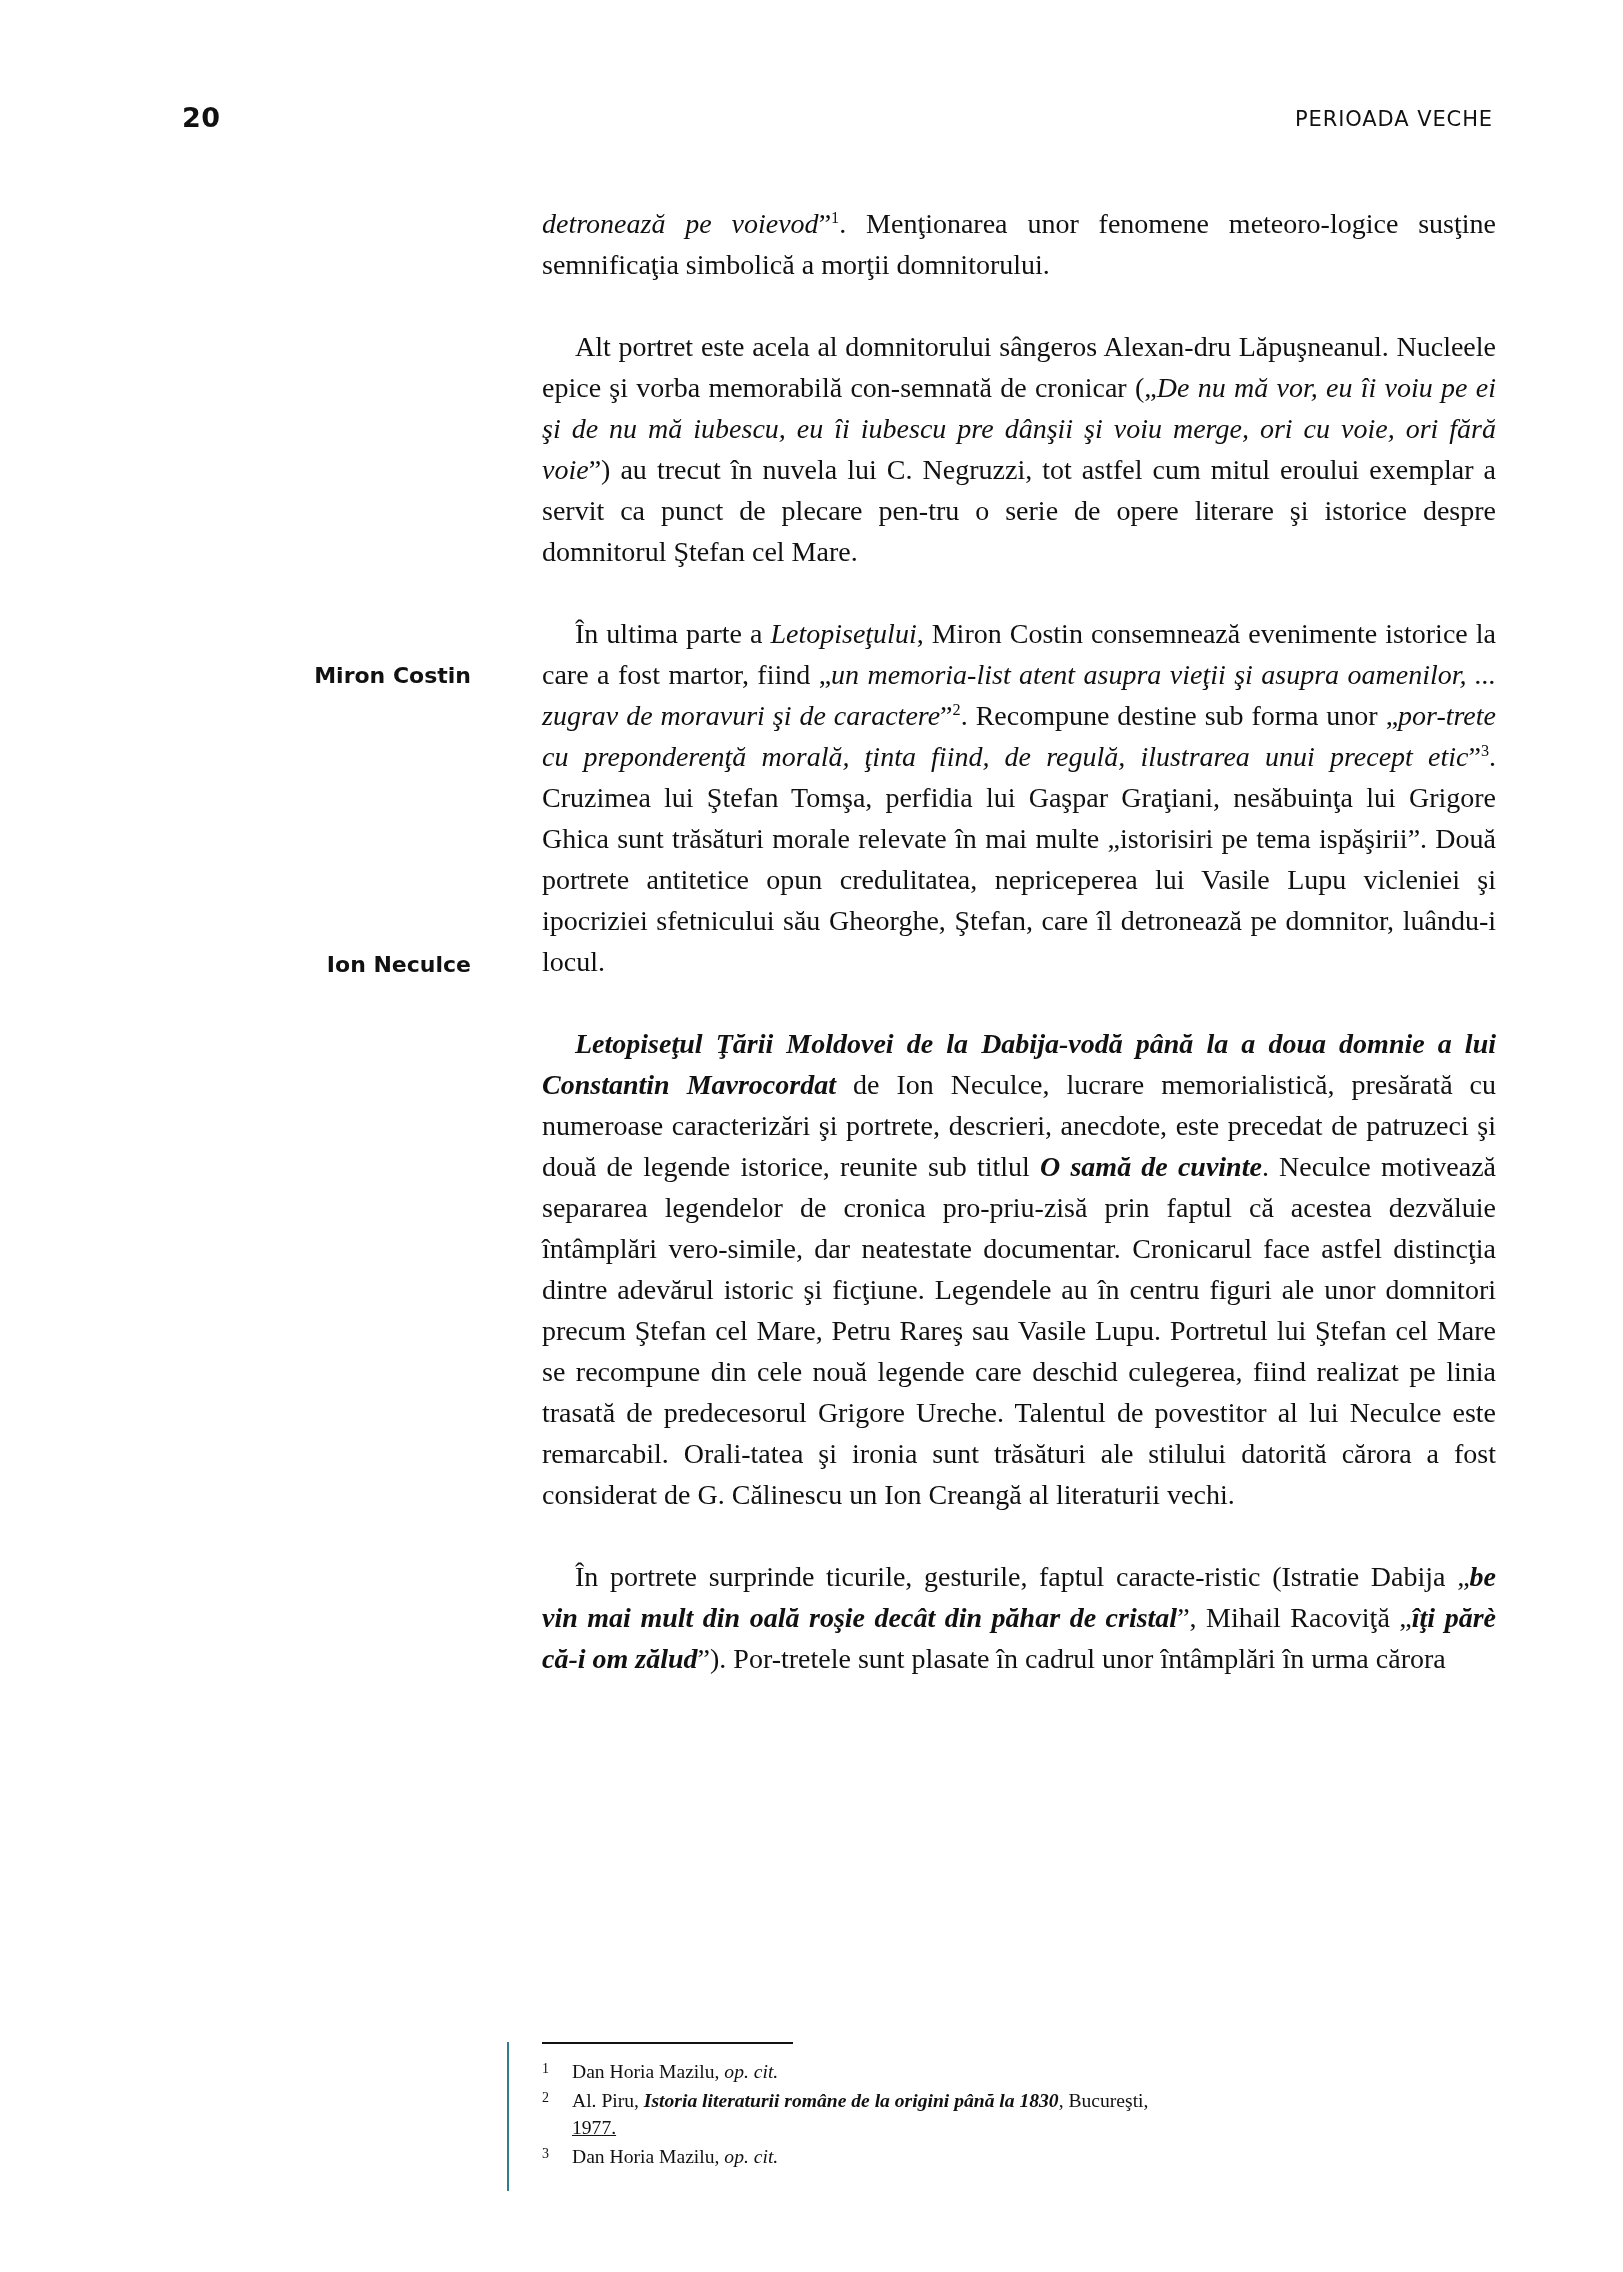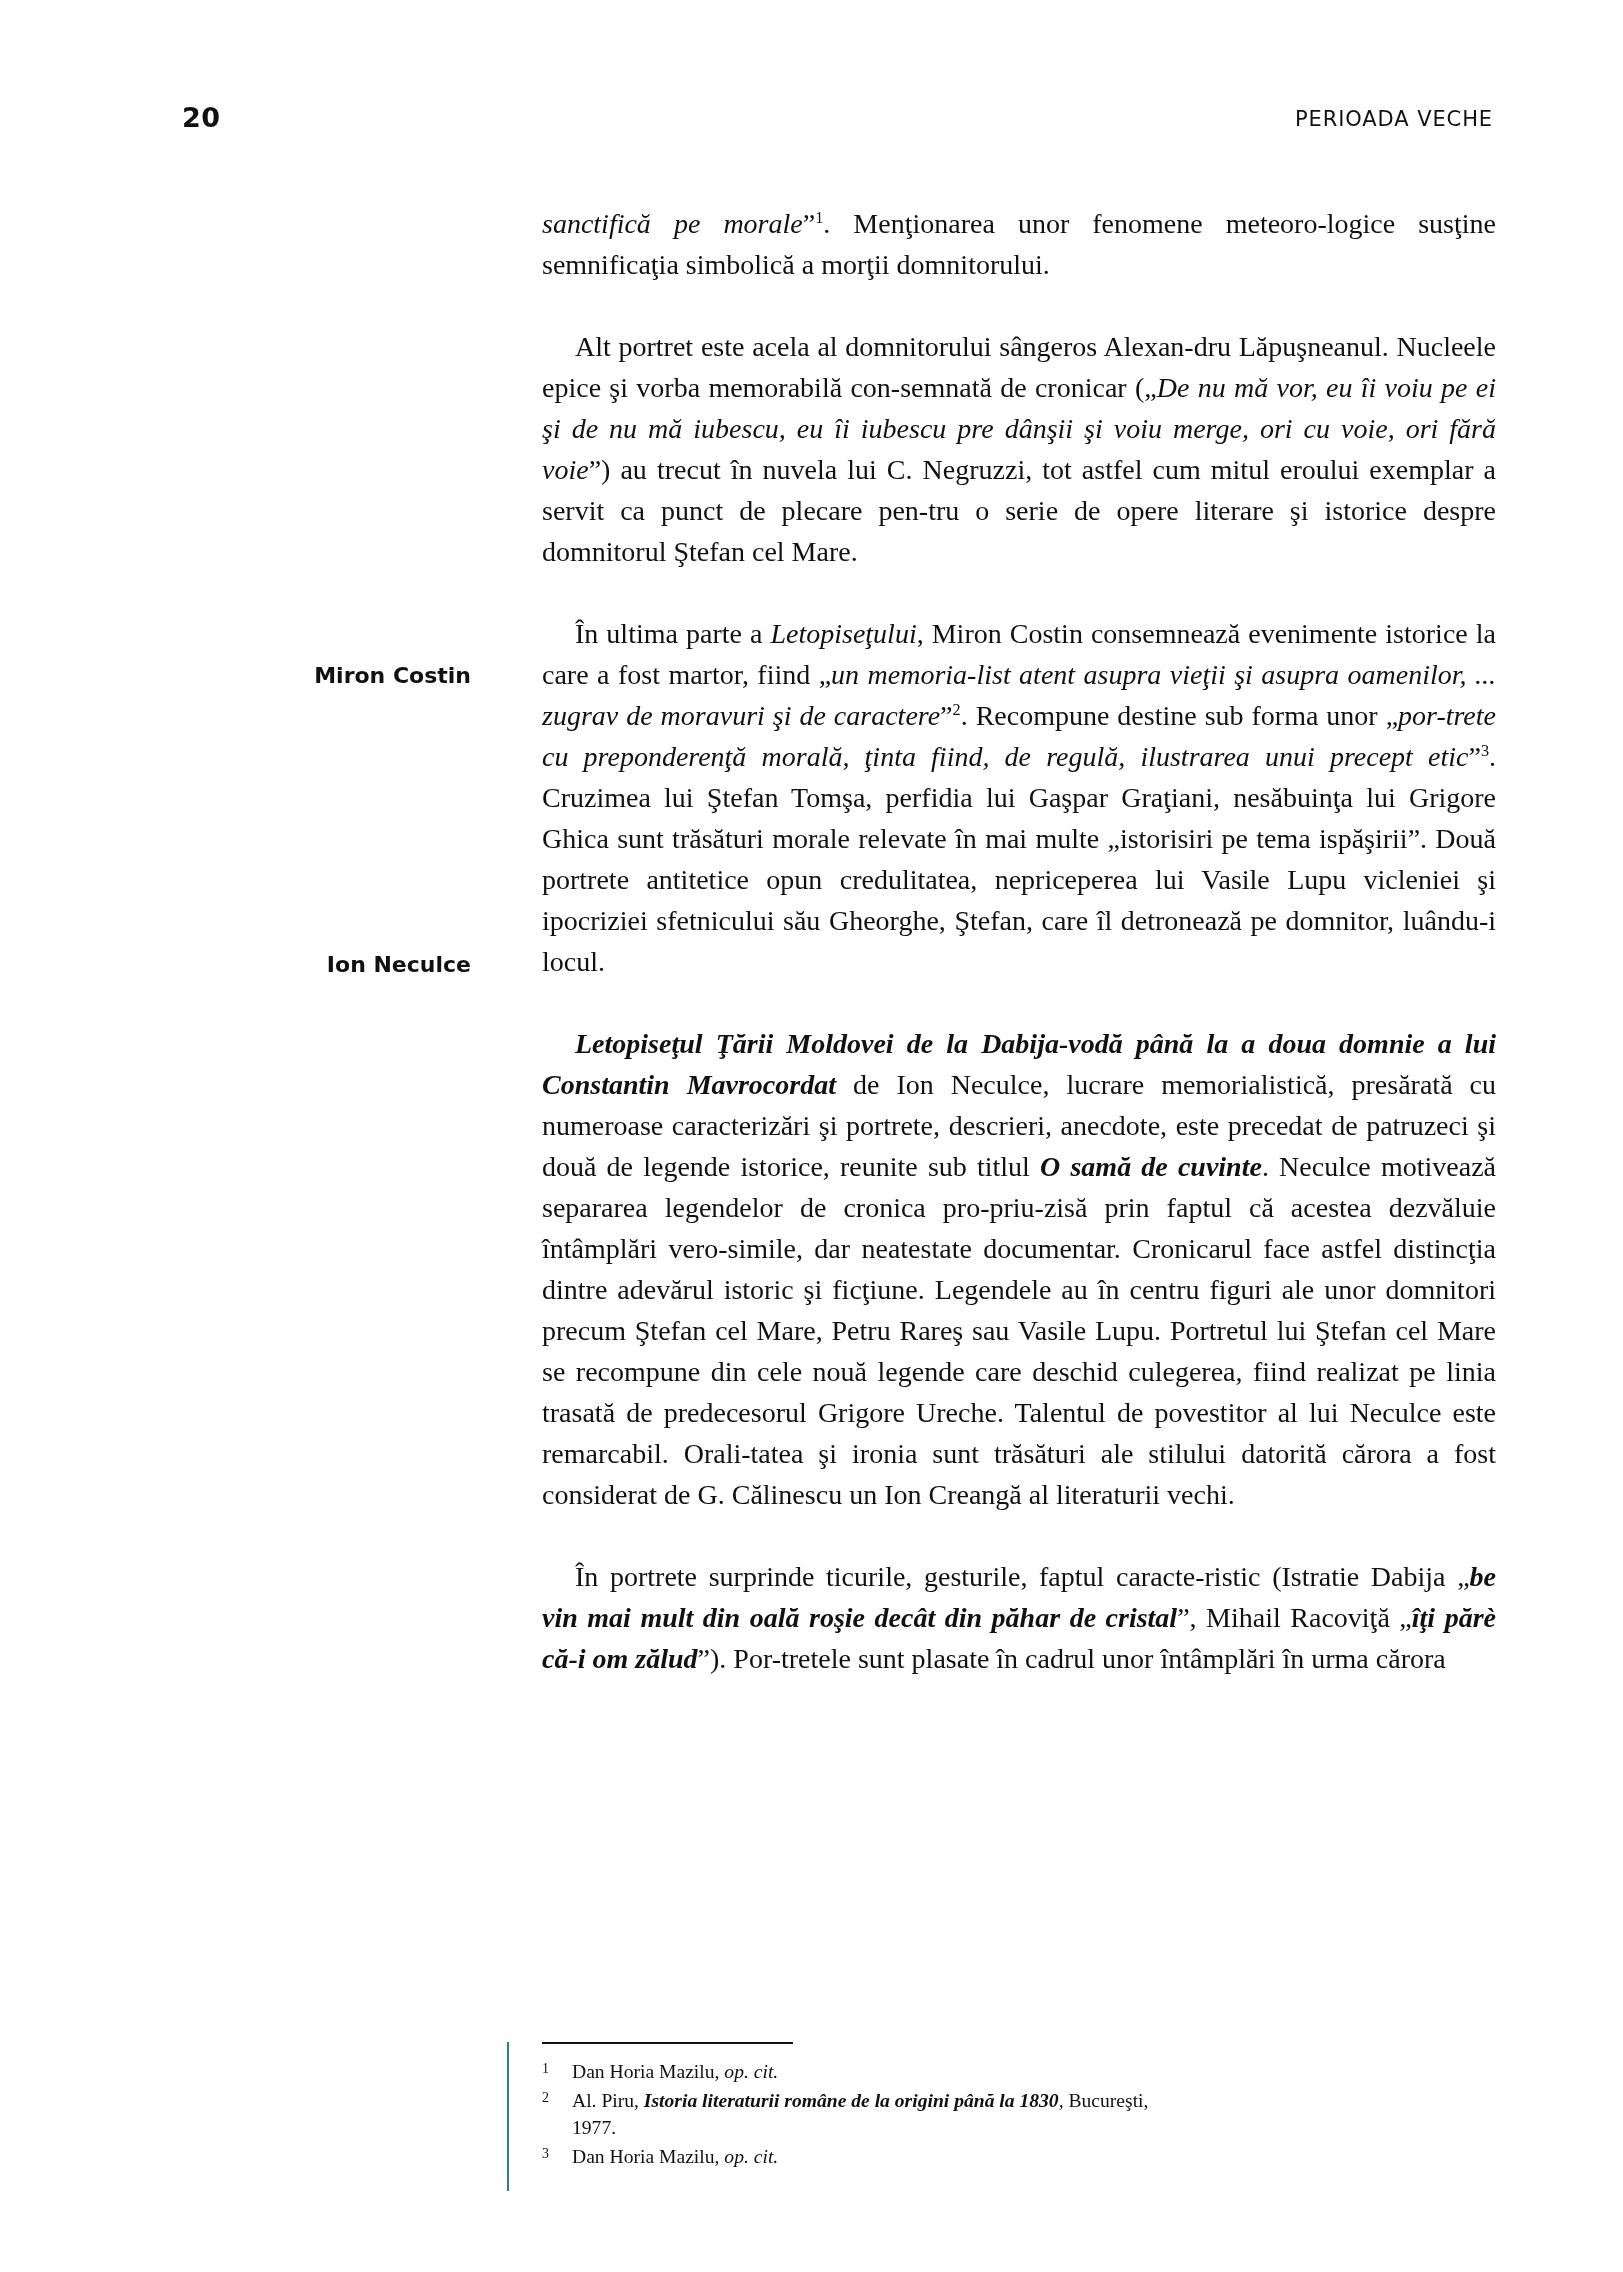--- a/index.html
+++ b/index.html
@@ -132,39 +132,39 @@
     padding-left: 30px;
     margin-bottom: 1.6px;
     text-align: justify;
   }
   .fn .marker {
     position: absolute;
     left: 0;
     top: -3.1px;
     font-size: 14px;
   }
-  .fn .indent2 { display: block; }
+  .fn .indent2 { display: block; text-decoration: underline; }
 </style>
 </head>
 <body>
 
 <div class="page">
 
   <div class="header">
     <div class="folio">20</div>
     <div class="running-head">PERIOADA VECHE</div>
   </div>
 
   <div class="margin-notes">
       <div class="margin-note" style="top: 416px; margin-top: 43px;">Miron Costin</div>
       <div class="margin-note" style="top: 748px;">Ion Neculce</div>
     </div>
 
   <div class="column">
-      <p class="para"><span class="it">sanctifică pe morale</span>”<sup>1</sup>. Menţionarea unor fenomene meteoro-logice susţine semnificaţia simbolică a morţii domnitorului.</p>
+      <p class="para"><span class="it">detronează pe voievod</span>”<sup>1</sup>. Menţionarea unor fenomene meteoro-logice susţine semnificaţia simbolică a morţii domnitorului.</p>
       <p class="para indent">Alt portret este acela al domnitorului sângeros Alexan-dru Lăpuşneanul. Nucleele epice şi vorba memorabilă con-semnată de cronicar („<span class="it">De nu mă vor, eu îi voiu pe ei şi de nu mă iubescu, eu îi iubescu pre dânşii şi voiu merge, ori cu voie, ori fără voie</span>”) au trecut în nuvela lui C. Negruzzi, tot astfel cum mitul eroului exemplar a servit ca punct de plecare pen-tru o serie de opere literare şi istorice despre domnitorul Ştefan cel Mare.</p>
       <p class="para indent">În ultima parte a <span class="it">Letopiseţului</span>, Miron Costin consemnează evenimente istorice la care a fost martor, fiind „<span class="it">un memoria-list atent asupra vieţii şi asupra oamenilor, ... zugrav de moravuri şi de caractere</span>”<sup>2</sup>. Recompune destine sub forma unor „<span class="it">por-trete cu preponderenţă morală, ţinta fiind, de regulă, ilustrarea unui precept etic</span>”<sup>3</sup>. Cruzimea lui Ştefan Tomşa, perfidia lui Gaşpar Graţiani, nesăbuinţa lui Grigore Ghica sunt trăsături morale relevate în mai multe „istorisiri pe tema ispăşirii”. Două portrete antitetice opun credulitatea, nepriceperea lui Vasile Lupu vicleniei şi ipocriziei sfetnicului său Gheorghe, Ştefan, care îl detronează pe domnitor, luându-i locul.</p>
       <p class="para indent"><span class="bi">Letopiseţul Ţării Moldovei de la Dabija-vodă până la a doua domnie a lui Constantin Mavrocordat</span> de Ion Neculce, lucrare memorialistică, presărată cu numeroase caracterizări şi portrete, descrieri, anecdote, este precedat de patruzeci şi două de legende istorice, reunite sub titlul <span class="bi">O samă de cuvinte</span>. Neculce motivează separarea legendelor de cronica pro-priu-zisă prin faptul că acestea dezvăluie întâmplări vero-simile, dar neatestate documentar. Cronicarul face astfel distincţia dintre adevărul istoric şi ficţiune. Legendele au în centru figuri ale unor domnitori precum Ştefan cel Mare, Petru Rareş sau Vasile Lupu. Portretul lui Ştefan cel Mare se recompune din cele nouă legende care deschid culegerea, fiind realizat pe linia trasată de predecesorul Grigore Ureche. Talentul de povestitor al lui Neculce este remarcabil. Orali-tatea şi ironia sunt trăsături ale stilului datorită cărora a fost considerat de G. Călinescu un Ion Creangă al literaturii vechi.</p>
       <p class="para indent">În portrete surprinde ticurile, gesturile, faptul caracte-ristic (Istratie Dabija „<span class="bi">be vin mai mult din oală roşie decât din păhar de cristal</span>”, Mihail Racoviţă „<span class="bi">îţi părè că-i om zălud</span>”). Por-tretele sunt plasate în cadrul unor întâmplări în urma cărora</p>
     </div>
 
   <div class="footnotes">
     <div class="fn-rule"></div>
     <div class="fn-bar"></div>
     <div class="fn-list">

